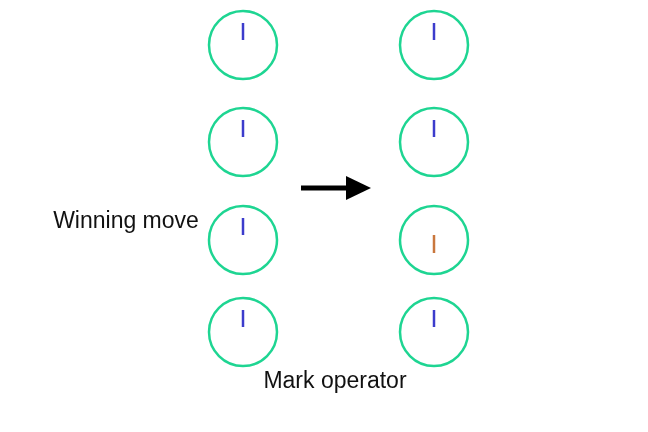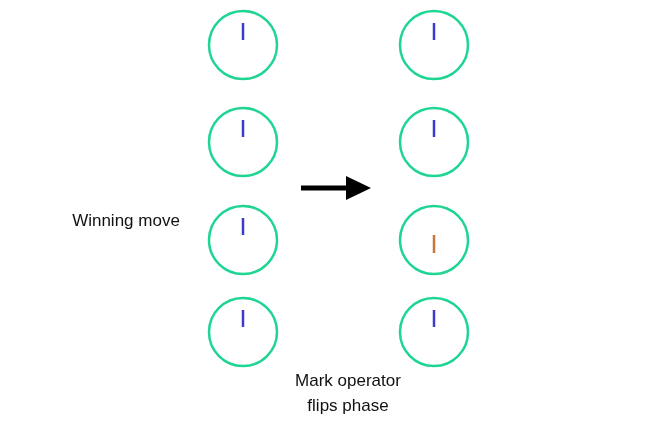--- a/index.html
+++ b/index.html
@@ -1,20 +1,20 @@
 <!DOCTYPE html>
 <html><head>
   <meta charset="utf-8">
   <style>
     html, body { margin: 0; padding: 0; background: #ffffff; }
     body { width: 648px; height: 432px; position: relative; overflow: hidden; font-family: "Liberation Sans", sans-serif; }
     svg { position: absolute; left: 0; top: 0; }
-    .label { position: absolute; text-align: center; color: #111111; font-size: 17px; line-height: 25px; font-family: "Liberation Sans", sans-serif; }
+    .label { position: absolute; text-align: center; color: #111111; font-size: 23px; line-height: 25px; font-family: "Liberation Sans", sans-serif; }
     #left-label { left: 40px; top: 208px; width: 172px; }
-    #bottom-label { left: 253px; top: 368px; width: 190px; }
+    #bottom-label { left: 240px; top: 368px; width: 190px; }
   </style>
 </head>
 <body>
 
 <svg id="diagram-svg" width="648" height="432" viewBox="0 0 648 432">
   <g id="circles-layer">
       <g>
         <circle cx="243" cy="45" r="34" fill="none" stroke="#1ed592" stroke-width="2.5"></circle>
         <line x1="243" x2="243" y1="23" y2="40" stroke="#3c3ccc" stroke-width="2.5"></line>
       </g>
@@ -52,14 +52,13 @@
     <polygon points="346,176 371,188 346,200" fill="#000000"></polygon>
   </g>
 </svg>
 
 <div id="left-label" class="label">
   <div>Winning move</div>
 </div>
 
 <div id="bottom-label" class="label">
   <div>Mark operator</div>
-  <div>flips phase</div>
 </div>
 
 </body></html>

